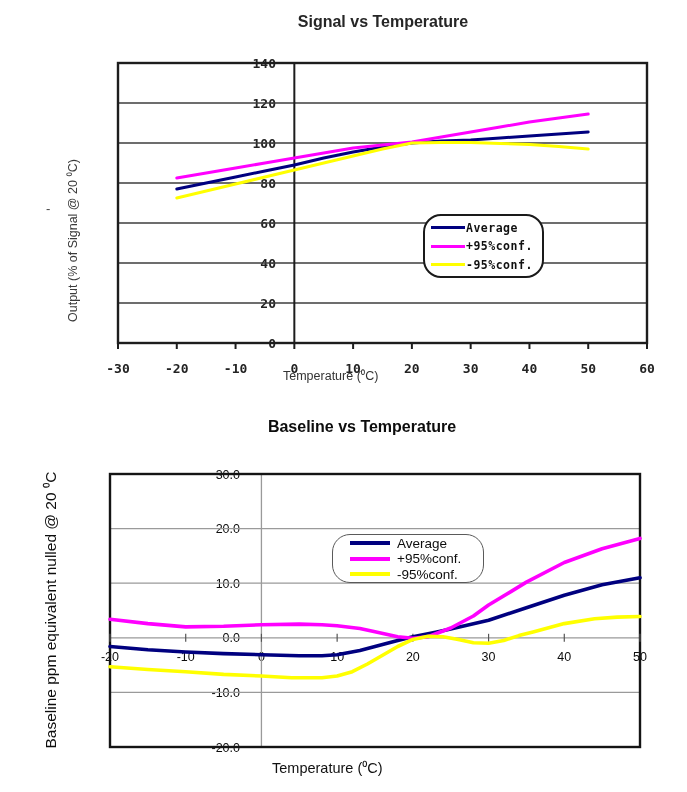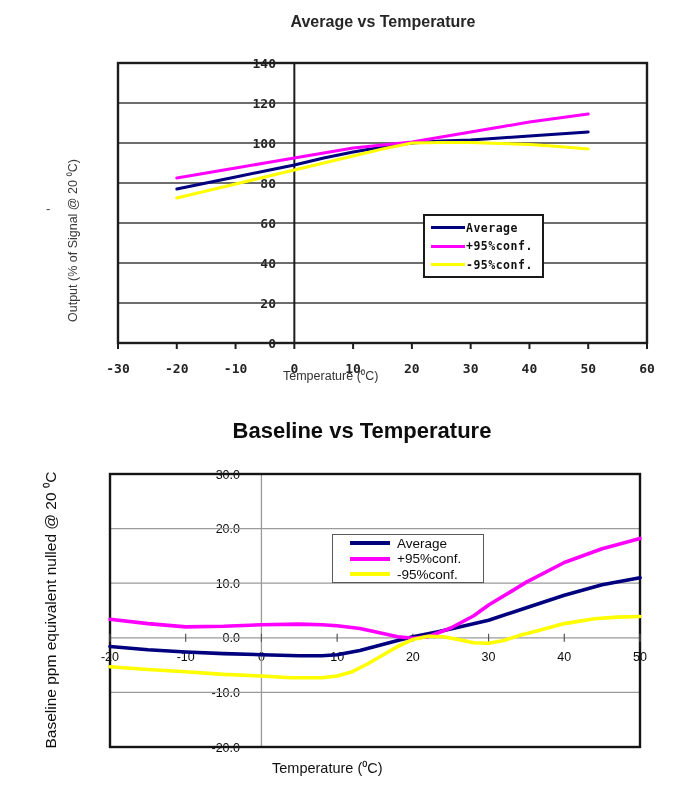--- a/index.html
+++ b/index.html
@@ -1,31 +1,31 @@
 <!DOCTYPE html>
 <html><head>
 <meta charset="utf-8">
 <style>
   html,body{margin:0;padding:0;background:#fff;}
   .canvas{position:relative;width:687px;height:792px;background:#ffffff;overflow:hidden;
           font-family:"Liberation Sans",sans-serif;}
   .canvas > svg{position:absolute;left:0;top:0;}
   .chart-title{position:absolute;text-align:center;font-weight:bold;white-space:nowrap;}
   .t1{left:183px;top:13px;width:400px;font-size:16px;color:#262626;}
-  .t2{left:162px;top:418px;width:400px;font-size:22px;color:#0d0d0d;}
+  .t2{left:162px;top:418px;width:400px;font-size:16px;color:#0d0d0d;}
   .axis-title{position:absolute;text-align:left;white-space:nowrap;}
   .x1{left:283px;top:367px;width:200px;font-size:12.5px;color:#333;}
   .x2{left:272px;top:757px;width:200px;font-size:14.5px;color:#111;}
   .ytitle{position:absolute;transform:rotate(-90deg);transform-origin:center;
           text-align:center;white-space:nowrap;}
   .y1{left:-43px;top:232px;width:230px;font-size:12.5px;color:#3a3a3a;}
   .y2{left:-116px;top:599px;width:332px;font-size:15.5px;color:#0d0d0d;}
   .stray{position:absolute;left:46px;top:201px;font-size:13px;color:#444;}
   .legend{position:absolute;background:#ffffff;display:flex;flex-direction:column;
-          justify-content:space-evenly;box-sizing:border-box;}
+          justify-content:space-evenly;box-sizing:border-box;border-radius:18px;}
   .lrow{display:flex;align-items:center;}
   .swatch{display:inline-block;flex:none;}
   .lg1{left:423px;top:214px;width:121px;height:64px;border:2px solid #1a1a1a;padding-left:6px;}
   .lg1 .swatch{width:34px;height:3px;}
   .lg1 .llabel{font:bold 11.5px "DejaVu Sans Mono",monospace;color:#111;margin-left:1px;
                letter-spacing:0.5px;}
   .lg2{left:332px;top:534px;width:152px;height:49px;border:1.5px solid #5a5a5a;padding-left:17px;}
   .lg2 .swatch{width:40px;height:4px;}
   .lg2 .llabel{font:13.5px "Liberation Sans",sans-serif;color:#0d0d0d;margin-left:7px;}
   .tk1{font:bold 13px "DejaVu Sans Mono",monospace;fill:#232323;}
@@ -106,21 +106,21 @@
         <line x1="412.85714285714283" x2="412.85714285714283" y1="633.8" y2="641.8" stroke="#555" stroke-width="1.2"></line>
         <line x1="488.57142857142856" x2="488.57142857142856" y1="633.8" y2="641.8" stroke="#555" stroke-width="1.2"></line>
         <line x1="564.2857142857142" x2="564.2857142857142" y1="633.8" y2="641.8" stroke="#555" stroke-width="1.2"></line>
         <line x1="640" x2="640" y1="633.8" y2="641.8" stroke="#555" stroke-width="1.2"></line>
         <polyline points="110.0,646.5 147.9,649.8 185.7,652.0 223.6,653.6 261.4,654.7 299.3,655.8 322.0,655.8 337.1,654.7 359.9,650.4 375.0,646.5 397.7,640.5 412.9,636.7 435.6,632.3 450.7,629.1 488.6,620.3 526.4,607.8 564.3,595.2 602.1,584.8 640.0,577.7" fill="none" stroke="#00007F" stroke-width="3.6" stroke-linejoin="round" stroke-linecap="round"></polyline>
         <polyline points="110.0,619.2 147.9,623.6 185.7,626.9 223.6,626.3 261.4,624.7 299.3,624.1 322.0,624.7 337.1,625.8 359.9,628.5 375.0,631.8 397.7,636.7 412.9,638.3 428.0,636.7 450.7,628.0 473.4,616.0 488.6,605.0 511.3,591.4 526.4,582.1 564.3,562.5 602.1,548.8 640.0,538.4" fill="none" stroke="#FF00FF" stroke-width="3.6" stroke-linejoin="round" stroke-linecap="round"></polyline>
         <polyline points="110.0,666.7 147.9,669.5 185.7,671.7 223.6,674.4 261.4,676.0 291.7,677.7 322.0,677.7 337.1,676.0 352.3,671.7 367.4,664.0 382.6,655.3 397.7,646.5 412.9,639.4 428.0,636.2 443.1,636.7 458.3,639.4 473.4,642.7 488.6,643.3 503.7,640.5 518.9,635.6 534.0,631.8 564.3,623.6 594.6,618.7 617.3,617.1 640.0,616.5" fill="none" stroke="#FFFF00" stroke-width="3.6" stroke-linejoin="round" stroke-linecap="round"></polyline>
       </g>
   </svg>
 
-  <div class="chart-title t1">Average vs Temperature</div>
+  <div class="chart-title t1">Signal vs Temperature</div>
   <div class="ytitle y1">Output (% of Signal @ 20 ⁰C)</div>
   <div class="axis-title x1">Temperature (⁰C)</div>
   <div class="stray">-</div>
 
   <div class="legend lg1">
     <div class="lrow">
       <span class="swatch" style="background: rgb(0, 0, 127);"></span>
       <span class="llabel">Average</span>
     </div>
     <div class="lrow">

